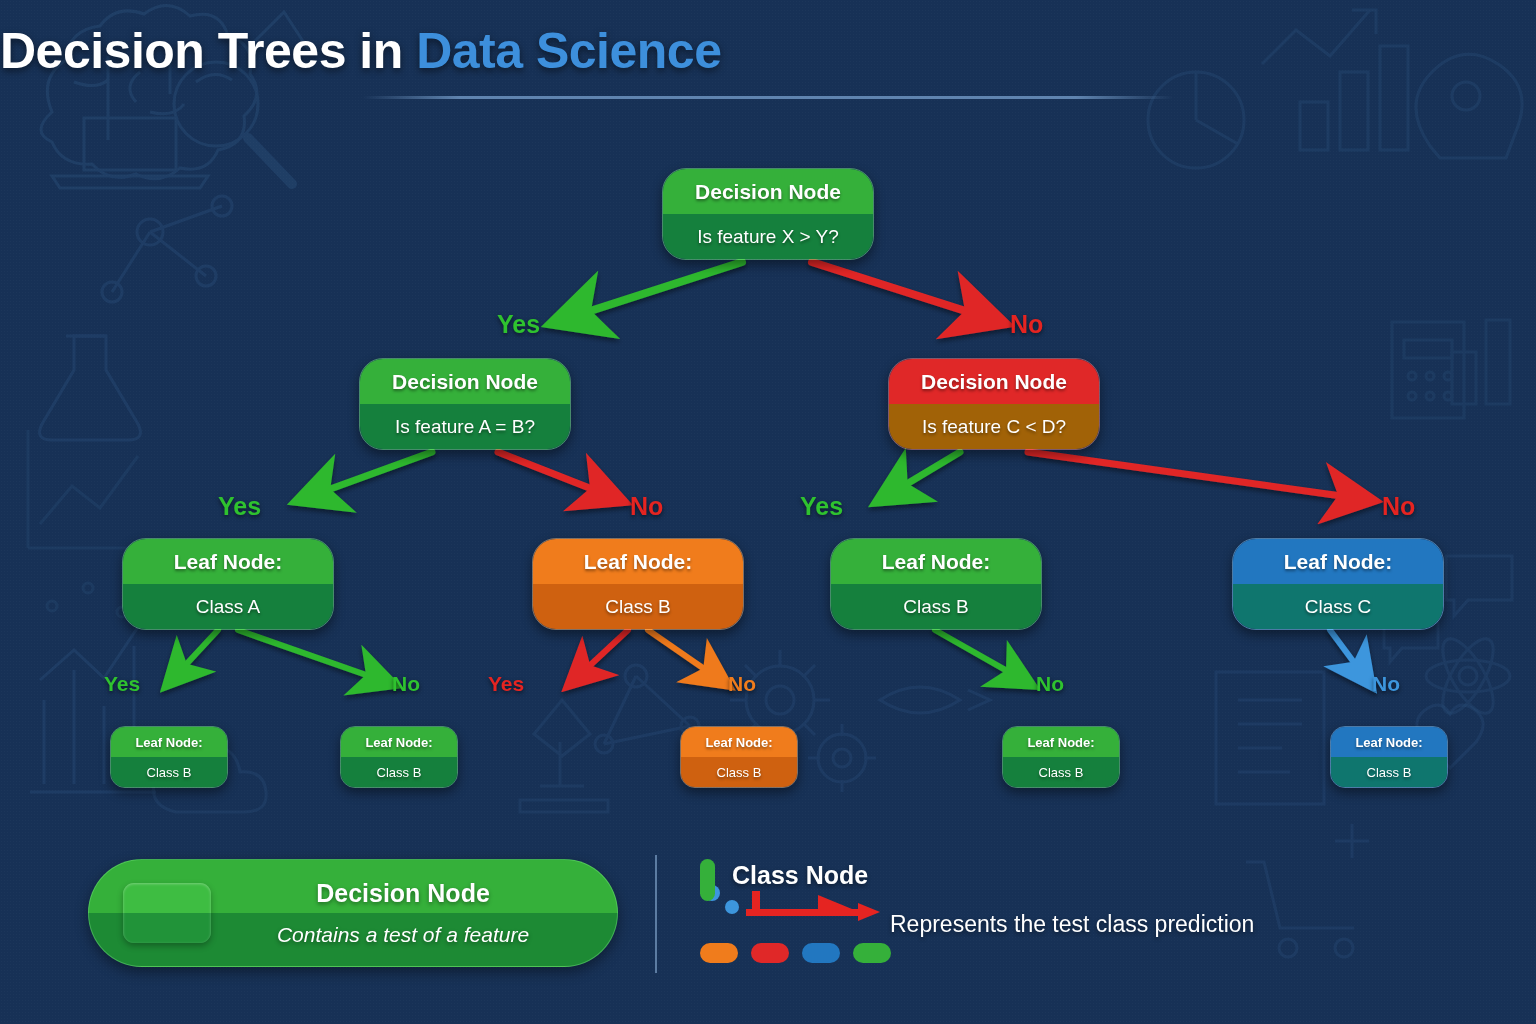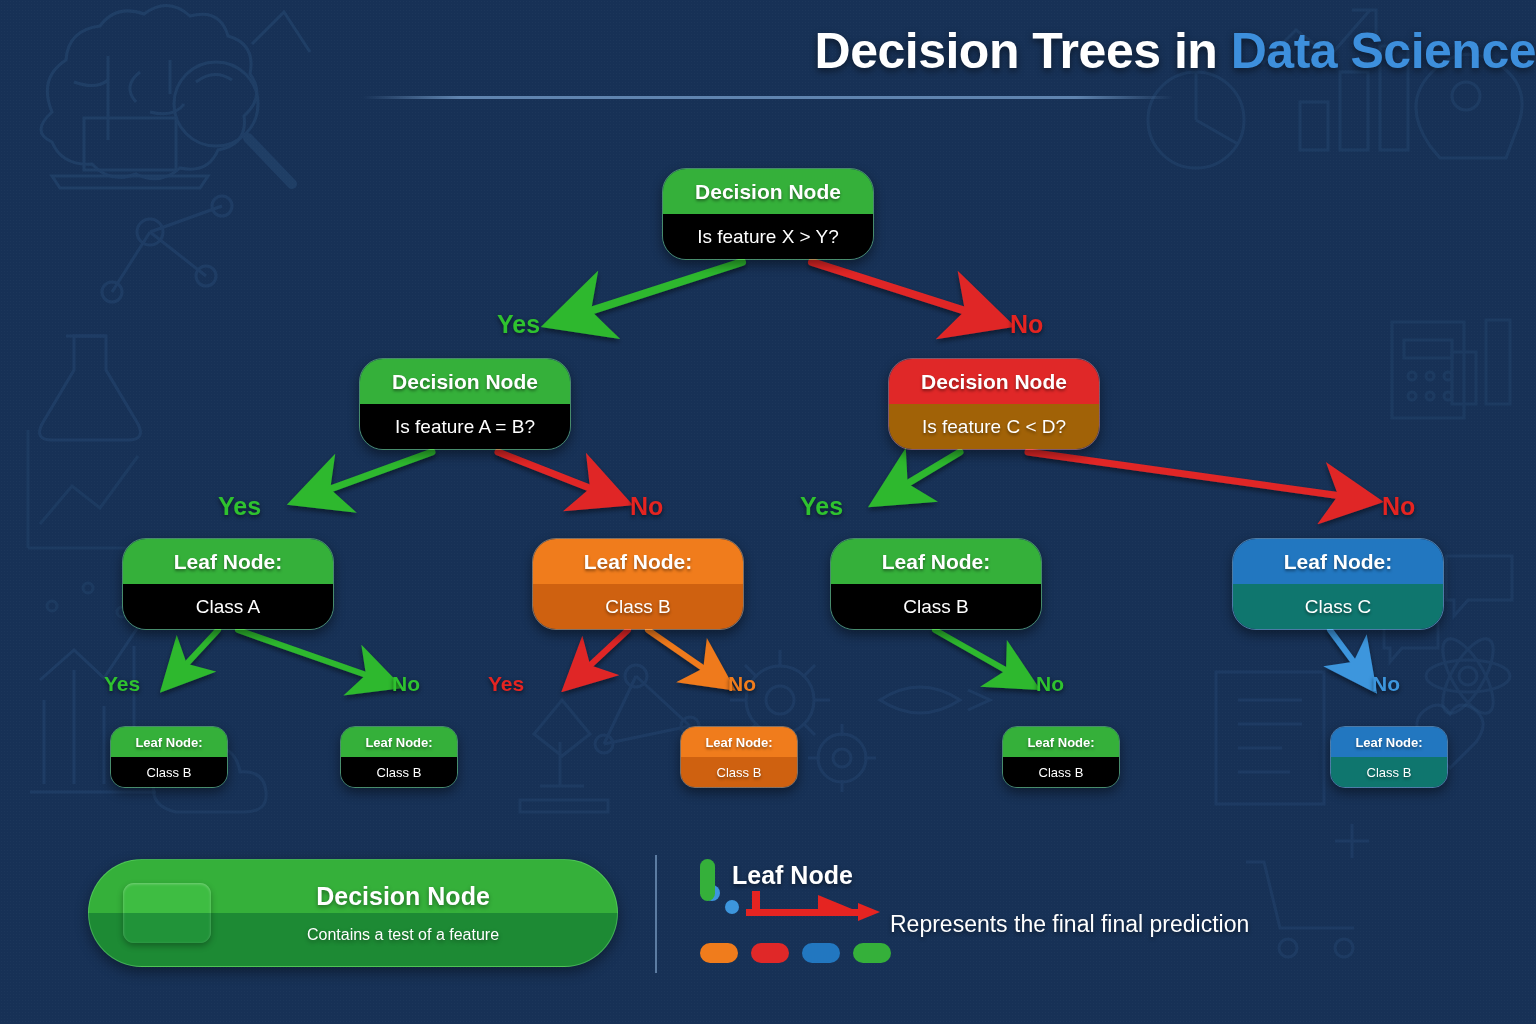--- a/index.html
+++ b/index.html
@@ -24,21 +24,21 @@
   #bgIcons { position: absolute; inset: 0; opacity: .5; }
   #grain { position:absolute; inset:0; opacity:.22;
     background-image:radial-gradient(rgba(255,255,255,.10) .6px, transparent .7px);
     background-size:3px 3px; }
 
   
   #header {
     position: absolute;
     top: 0; left: 0; right: 0;
     height: 140px;
-    text-align: right;
+    text-align: left;
     z-index: 6;
   }
   #title {
     margin-top: 22px;
     font-size: 50px;
     font-weight: bold;
     letter-spacing: -0.5px;
     color: #ffffff;
     text-shadow: 0 3px 7px rgba(0,0,0,.5);
     white-space: nowrap;
@@ -84,21 +84,21 @@
   .big { width: 212px; height: 92px; border-radius: 24px; }
   .big .top { font-size: 21px; }
   .big .bot { font-size: 19px; }
 
   
   .small { width: 118px; height: 62px; border-radius: 15px; }
   .small .top { font-size: 13px; font-weight: bold; }
   .small .bot { font-size: 13px; }
 
   
-  .c-green  .top { background:#35b03a; } .c-green  .bot { background:#000000; }
+  .c-green  .top { background:#35b03a; } .c-green  .bot { background:#15803d; }
   .c-green  { border:1px solid rgba(120,230,130,.5); }
   .c-red    .top { background:#e02828; } .c-red    .bot { background:#a16207; }
   .c-red    { border:1px solid rgba(250,140,140,.45); }
   .c-orange .top { background:#f07c1c; } .c-orange .bot { background:#cf6110; }
   .c-orange { border:1px solid rgba(255,190,120,.45); }
   .c-blue   .top { background:#2277c0; } .c-blue   .bot { background:#0f766e; }
   .c-blue   { border:1px solid rgba(130,195,245,.5); }
 
   
   .elabel {
@@ -132,21 +132,21 @@
   }
   #legendSwatch {
     width: 88px; height: 60px;
     border-radius: 11px;
     flex: none;
     background: linear-gradient(to bottom, #3ebd42 0%, #3ebd42 50%, #219339 50%, #219339 100%);
     box-shadow: inset 0 1px 3px rgba(255,255,255,.3), 0 3px 6px rgba(0,0,0,.3);
   }
   #legendLeftText { flex: 1; text-align: center; color: #fff; padding-right: 22px; }
   #legendLeftTitle { font-size: 25px; font-weight: bold; text-shadow: 0 2px 4px rgba(0,0,0,.4); }
-  #legendLeftSub   { font-size: 16px; margin-top: 15px; text-shadow: 0 2px 4px rgba(0,0,0,.4); }
+  #legendLeftSub   { font-size: 21px; margin-top: 15px; text-shadow: 0 2px 4px rgba(0,0,0,.4); font-style: italic; }
 
   #legendSep {
     position: absolute;
     left: 655px; top: 10px;
     width: 2px; height: 118px;
     background: rgba(150,185,225,.55);
   }
 
   #legendRight { position: absolute; left: 690px; top: 6px; width: 790px; height: 140px; }
   #leafBar {
@@ -437,22 +437,22 @@
       <circle cx="22" cy="42" r="8" fill="#3d96dd"></circle>
       <circle cx="42" cy="56" r="7" fill="#3d96dd"></circle>
       <g fill="#e52421">
         <path d="M62 58 l0 -18 8 0 0 18 Z"></path>
         <path d="M56 58 l118 0 0 7 -118 0 Z"></path>
         <path d="M128 44 l34 14 -34 0 Z"></path>
         <path d="M168 52 l22 9 -22 9 Z"></path>
       </g>
     </svg>
     <div id="leafBar"></div>
-    <div id="leafNodeLabel">Leaf Node</div>
-    <div id="legendRightText">Represents the final final prediction</div>
+    <div id="leafNodeLabel">Class Node</div>
+    <div id="legendRightText">Represents the test class prediction</div>
     <div id="swatchRow">
       <div class="swatch" style="background: rgb(240, 124, 28);"></div>
       <div class="swatch" style="background: rgb(224, 40, 40);"></div>
       <div class="swatch" style="background: rgb(34, 119, 192);"></div>
       <div class="swatch" style="background: rgb(53, 176, 58);"></div>
     </div>
   </div>
 </div>
 
 </body></html>

